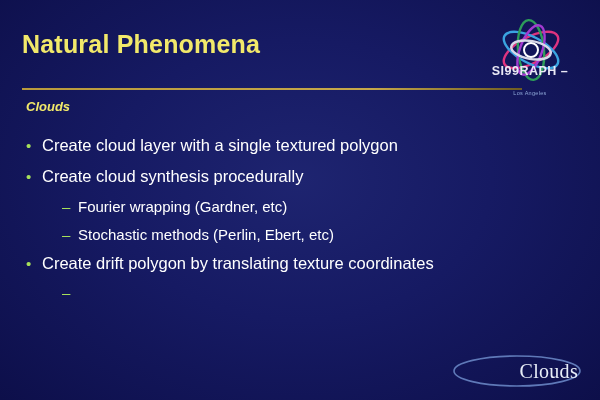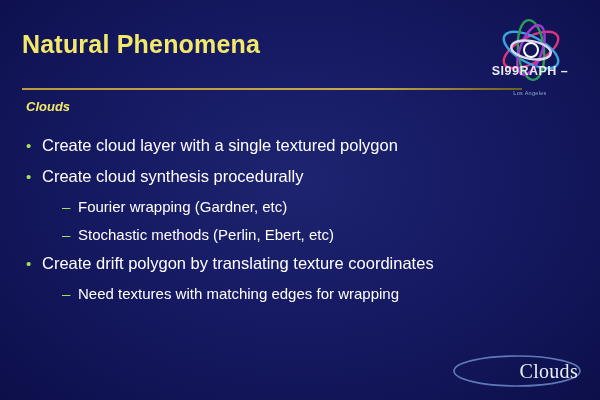--- a/index.html
+++ b/index.html
@@ -191,21 +191,20 @@
       <span class="txt2">Stochastic methods (Perlin, Ebert, etc)</span>
     </div>
 
     <div class="row lvl1">
       <span class="marker1">•</span>
       <span class="txt1">Create drift polygon by translating texture coordinates</span>
     </div>
 
     <div class="row lvl2">
       <span class="marker2">–</span>
-      <span class="txt2">Need textures with matching edges for wrapping</span>
     </div>
 
   </div>
 
   <div id="opengl-logo">
     <svg width="134" height="34" viewBox="0 0 134 34" xmlns="http://www.w3.org/2000/svg">
       <ellipse cx="67" cy="17" rx="63" ry="15" fill="none" stroke="#5f79b8" stroke-width="1.6"></ellipse>
     </svg>
   </div>
   <div id="opengl-text">Clouds</div>

